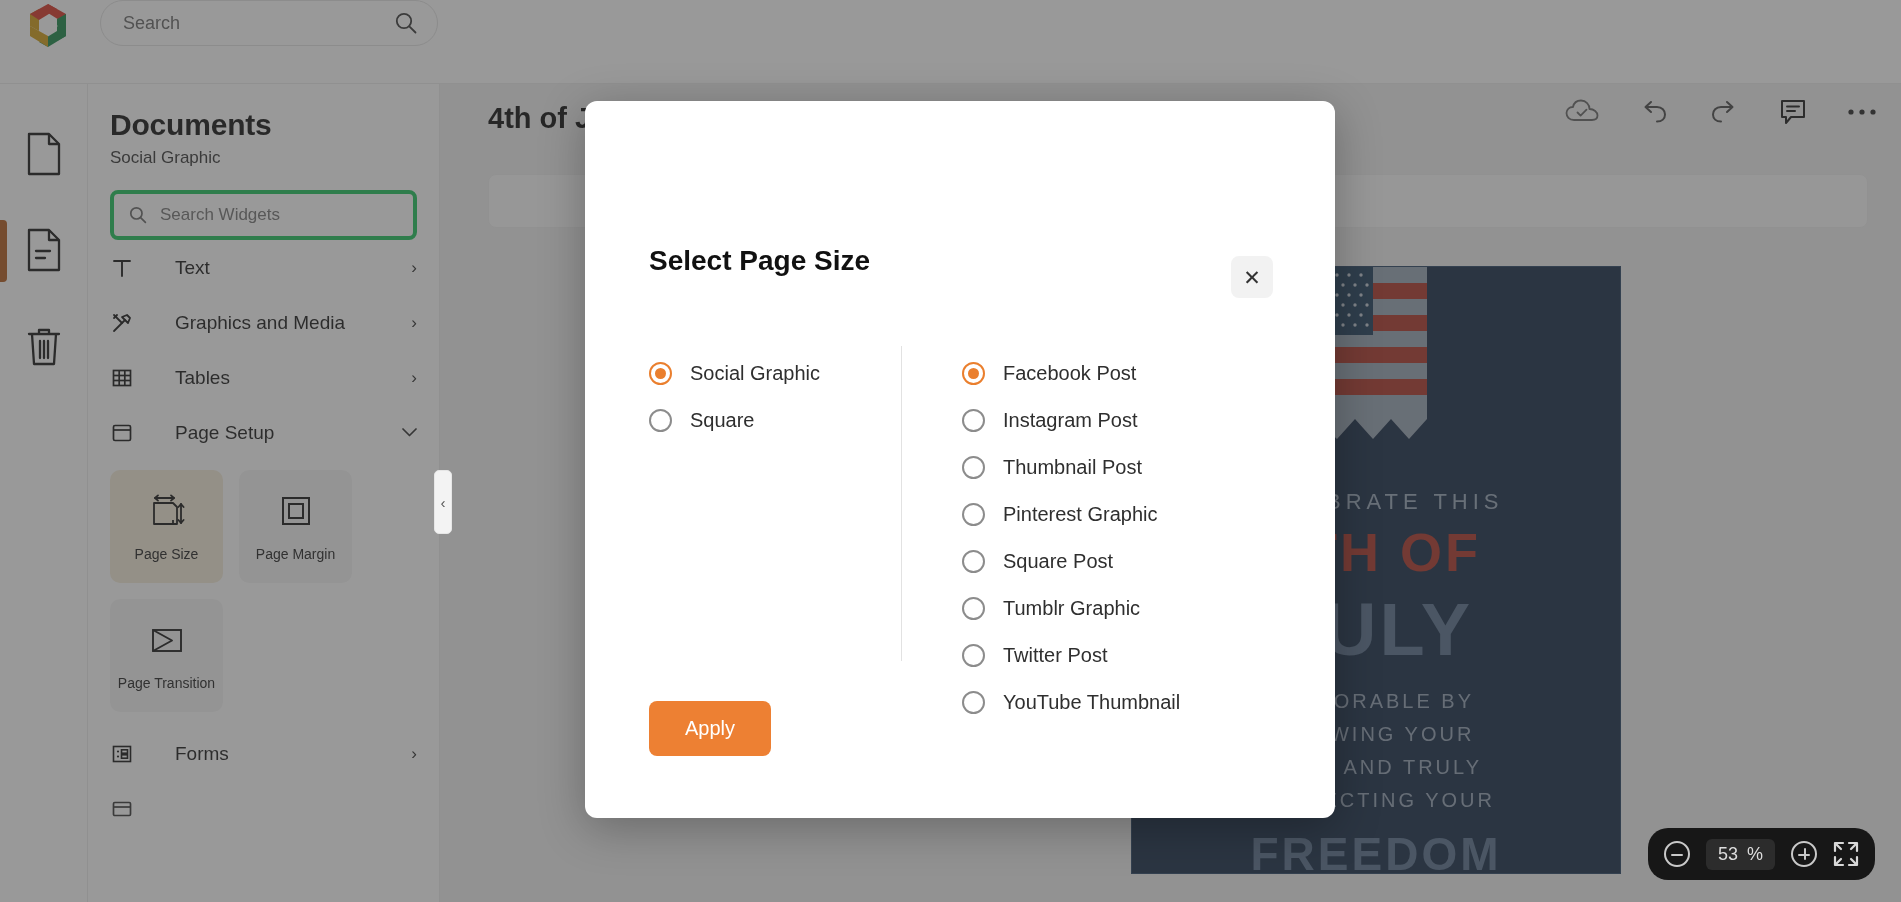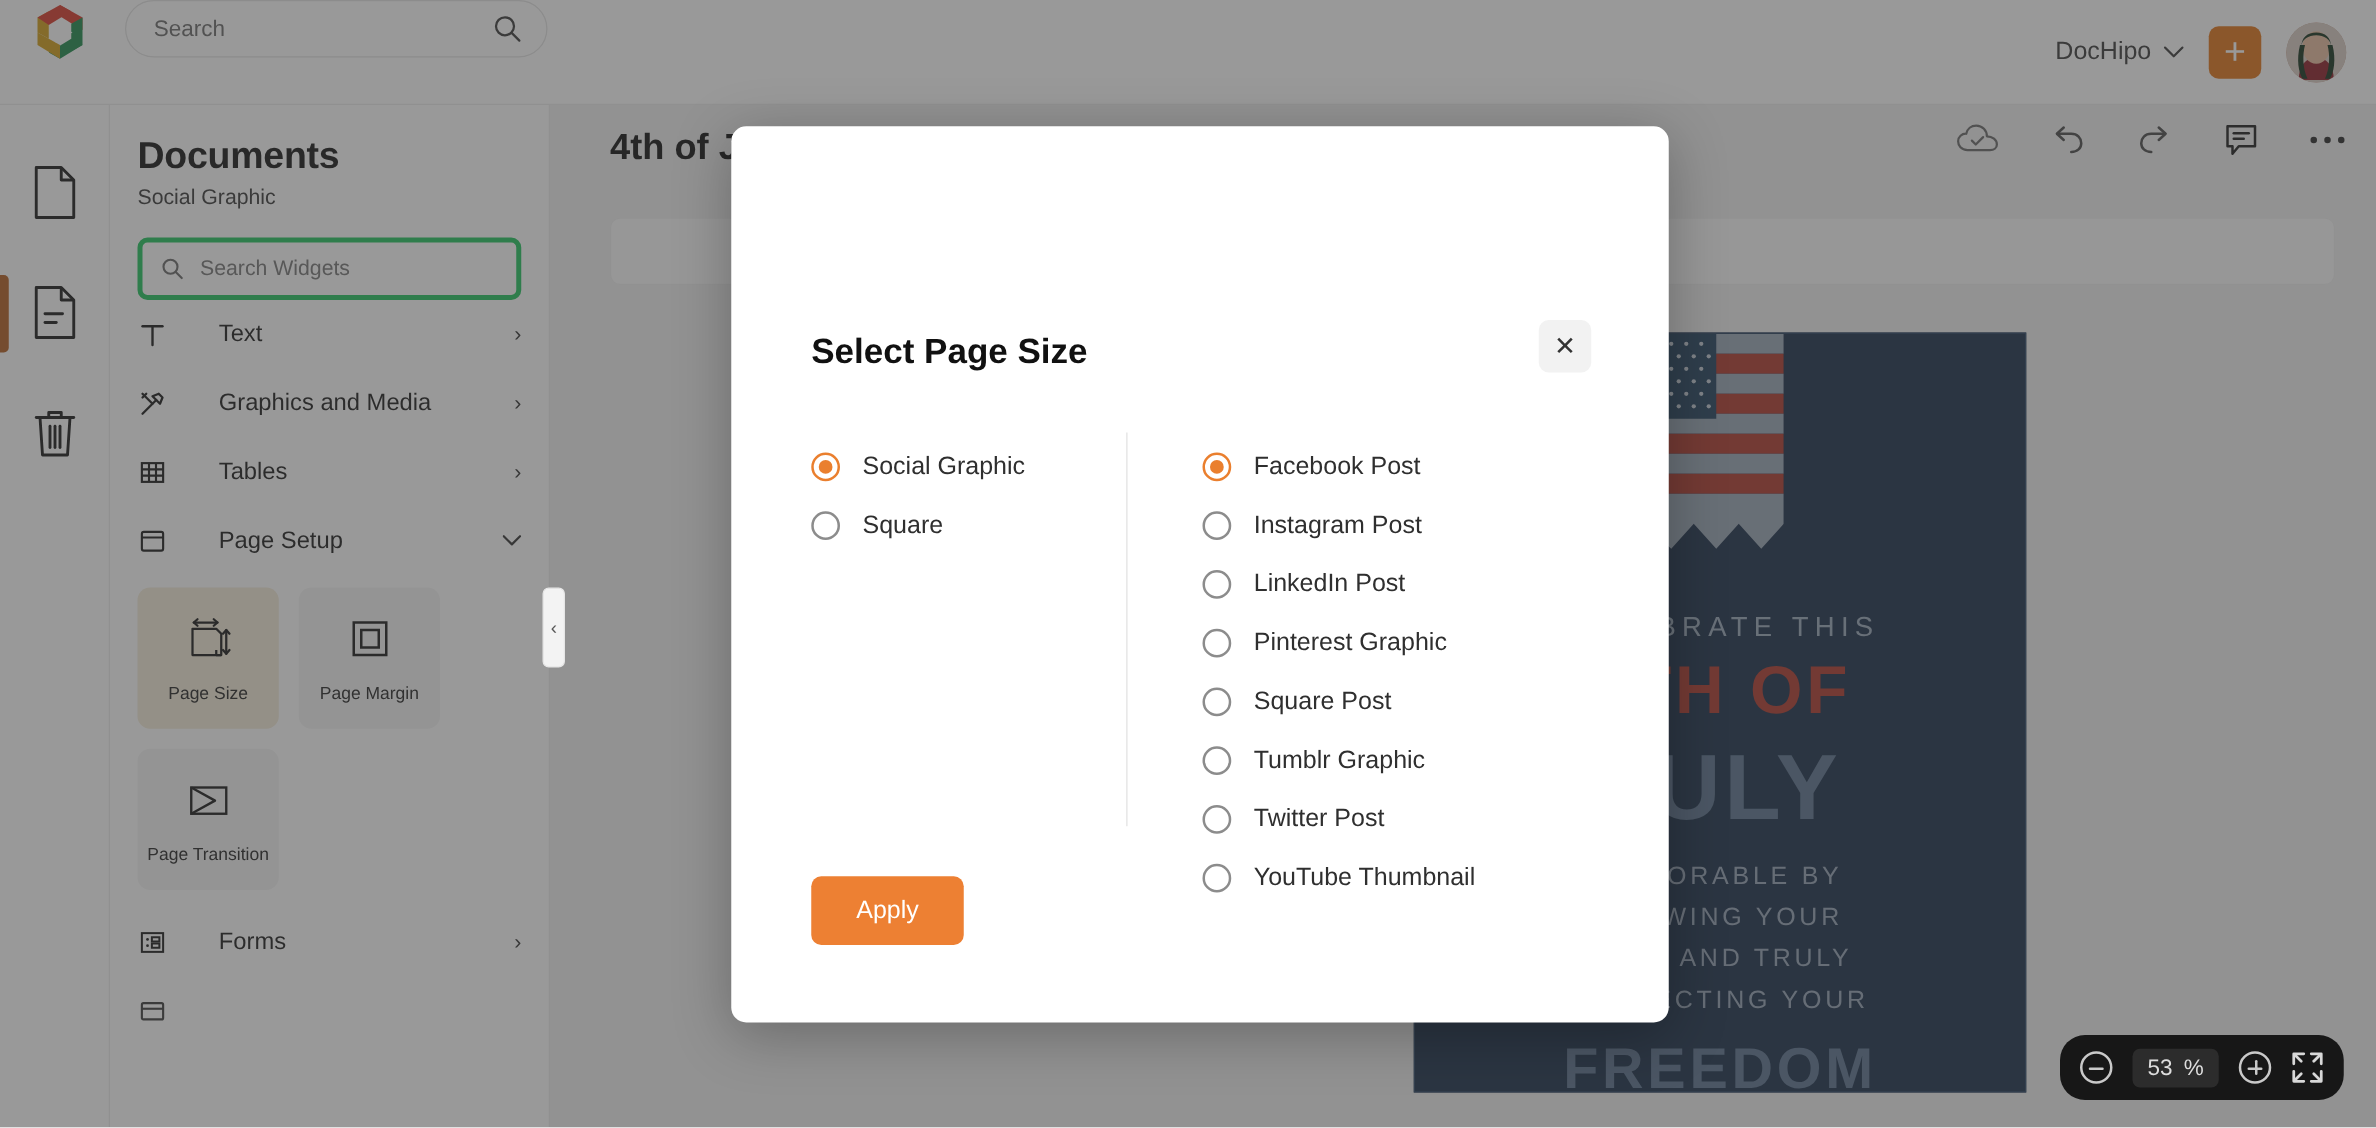--- a/index.html
+++ b/index.html
@@ -233,21 +233,21 @@
   .zoom-fs { cursor: pointer; }
   .modal {
     position: absolute; left: 585px; top: 101px;
     width: 750px; height: 717px;
     background: #ffffff; border-radius: 12px;
     box-shadow: 0 10px 46px rgba(0,0,0,0.28);
     z-index: 55;
     padding: 0;
   }
   .modal-title {
-    position: absolute; left: 64px; top: 164px;
+    position: absolute; left: 64px; top: 144px;
     font-size: 28px; font-weight: bold; color: #111;
   }
   .modal-close {
     position: absolute; right: 62px; top: 155px;
     width: 42px; height: 42px; border-radius: 8px;
     background: #f2f2f2; border: 0; cursor: pointer;
     display: flex; align-items: center; justify-content: center;
     font-size: 21px; color: #333; line-height: 1;
     font-family: "Liberation Sans", sans-serif;
   }
@@ -311,43 +311,20 @@
       <div class="topsearch">
         <input type="text" placeholder="Search" style="">
         <span>
           <svg width="26" height="26" viewBox="0 0 26 26" fill="none" stroke="#3b3b3b" stroke-width="1.8">
             <circle cx="11" cy="11" r="7.2"></circle>
               <line x1="16.3" y1="16.3" x2="22.5" y2="22.5" stroke-linecap="round"></line>
           </svg>
         </span>
       </div>
 
-      <div class="topright">
-        <div class="workspace-name">
-          <span>DocHipo</span>
-          <span>
-            <svg width="16" height="10" viewBox="0 0 16 10" fill="none" stroke="#3c3c3c" stroke-width="1.8">
-              <polyline points="1,1 8,8 15,1" stroke-linecap="round" stroke-linejoin="round"></polyline>
-            </svg>
-          </span>
-        </div>
-        <button class="plus-btn">
-          <span class="plus-glyph">+</span>
-        </button>
-        <div class="avatar">
-          <svg width="48" height="48" viewBox="0 0 48 48">
-            <rect width="48" height="48" fill="#d9cdc4"></rect>
-            <path d="M10 46 C10 34 16 28 24 28 C32 28 38 34 38 46 Z" fill="#8d1f28"></path>
-            <ellipse cx="24" cy="20" rx="11" ry="13" fill="#e8bda0"></ellipse>
-            <path d="M12 20 C12 7 36 7 36 20 C36 12 31 8 24 8 C17 8 12 12 12 20 Z" fill="#15321f"></path>
-            <path d="M11 18 C8 30 10 40 13 45 L17 45 C13 36 13 26 15 18 Z" fill="#15321f"></path>
-            <path d="M37 18 C40 30 38 40 35 45 L31 45 C35 36 35 26 33 18 Z" fill="#15321f"></path>
-          </svg>
-        </div>
-      </div>
     </div>
 
     <div class="rail">
 
       <div class="rail-item">
         <span>
           <svg width="36" height="44" viewBox="0 0 36 44" fill="none" stroke="#1a1a1a" stroke-width="2.3">
             <path d="M3 2 H23 L33 12 V42 H3 Z" stroke-linejoin="round"></path>
             <polyline points="23,2 23,12 33,12" stroke-linejoin="round"></polyline>
           </svg>
@@ -637,21 +614,21 @@
         <div class="radio-row">
           <span class="radio on"></span>
           <span class="radio-lbl">Facebook Post</span>
         </div>
         <div class="radio-row">
           <span class="radio"></span>
           <span class="radio-lbl">Instagram Post</span>
         </div>
         <div class="radio-row">
           <span class="radio"></span>
-          <span class="radio-lbl">LinkedIn Post</span>
+          <span class="radio-lbl">Thumbnail Post</span>
         </div>
         <div class="radio-row">
           <span class="radio"></span>
           <span class="radio-lbl">Pinterest Graphic</span>
         </div>
         <div class="radio-row">
           <span class="radio"></span>
           <span class="radio-lbl">Square Post</span>
         </div>
         <div class="radio-row">

